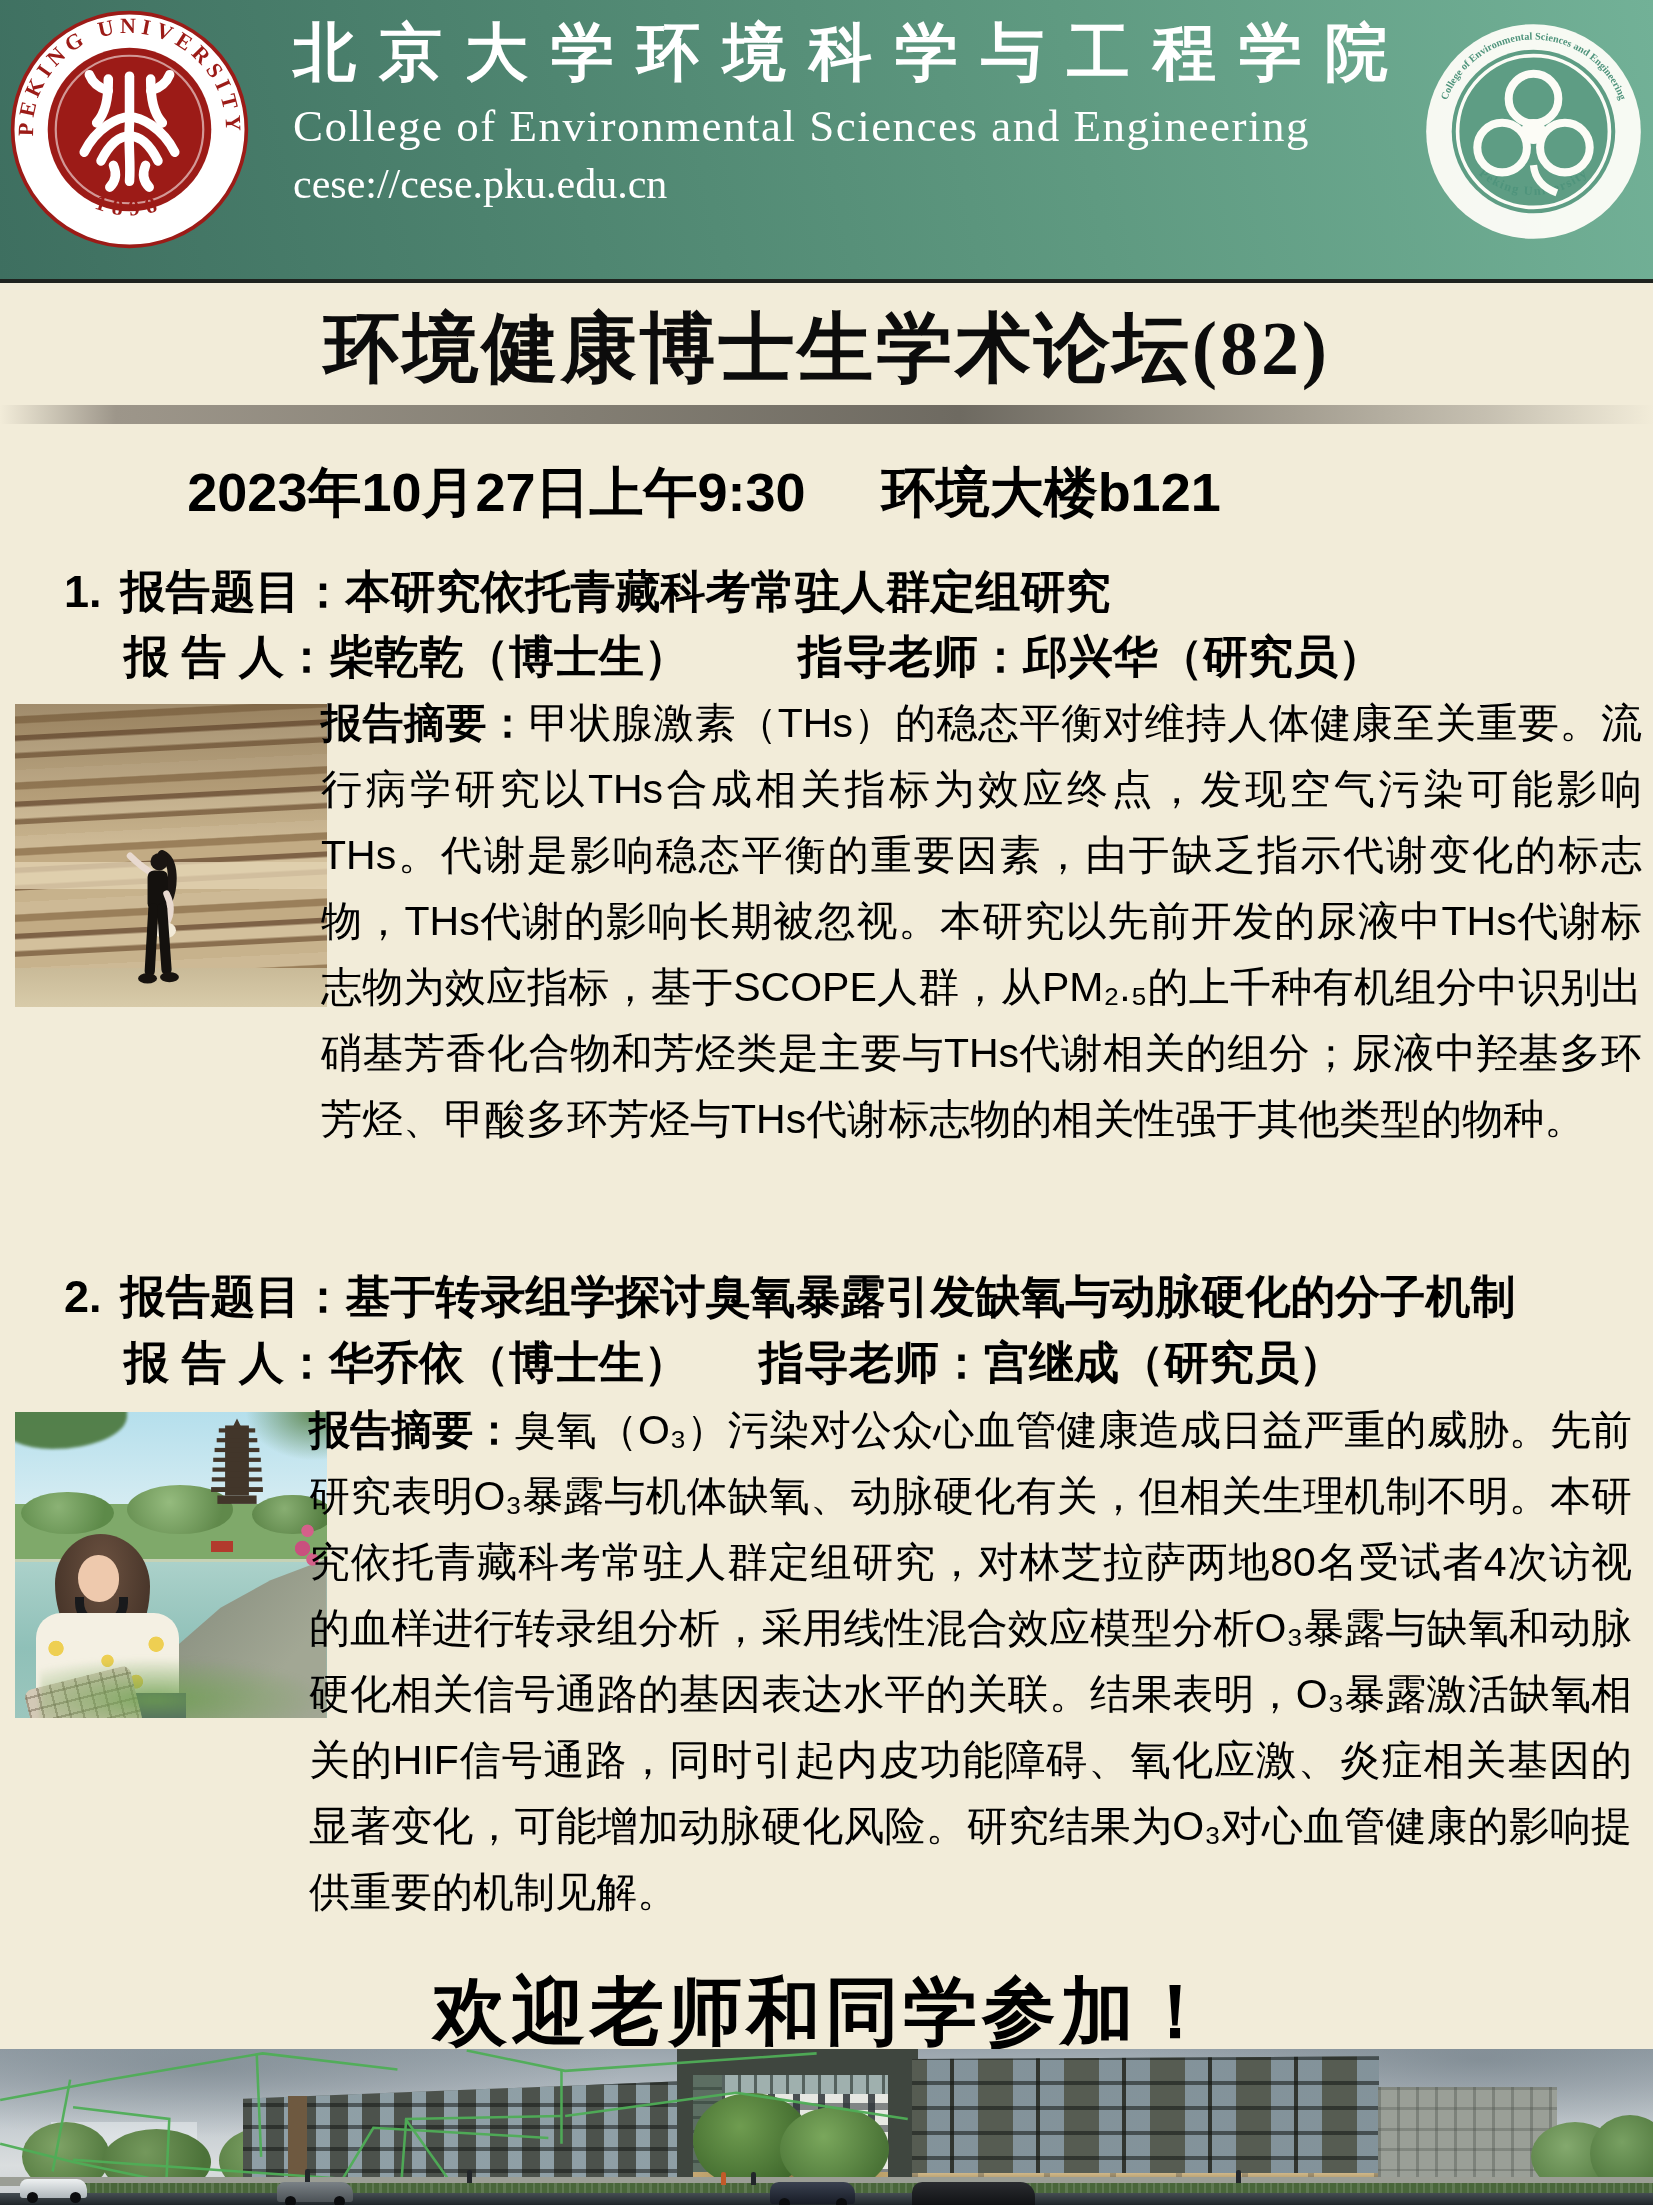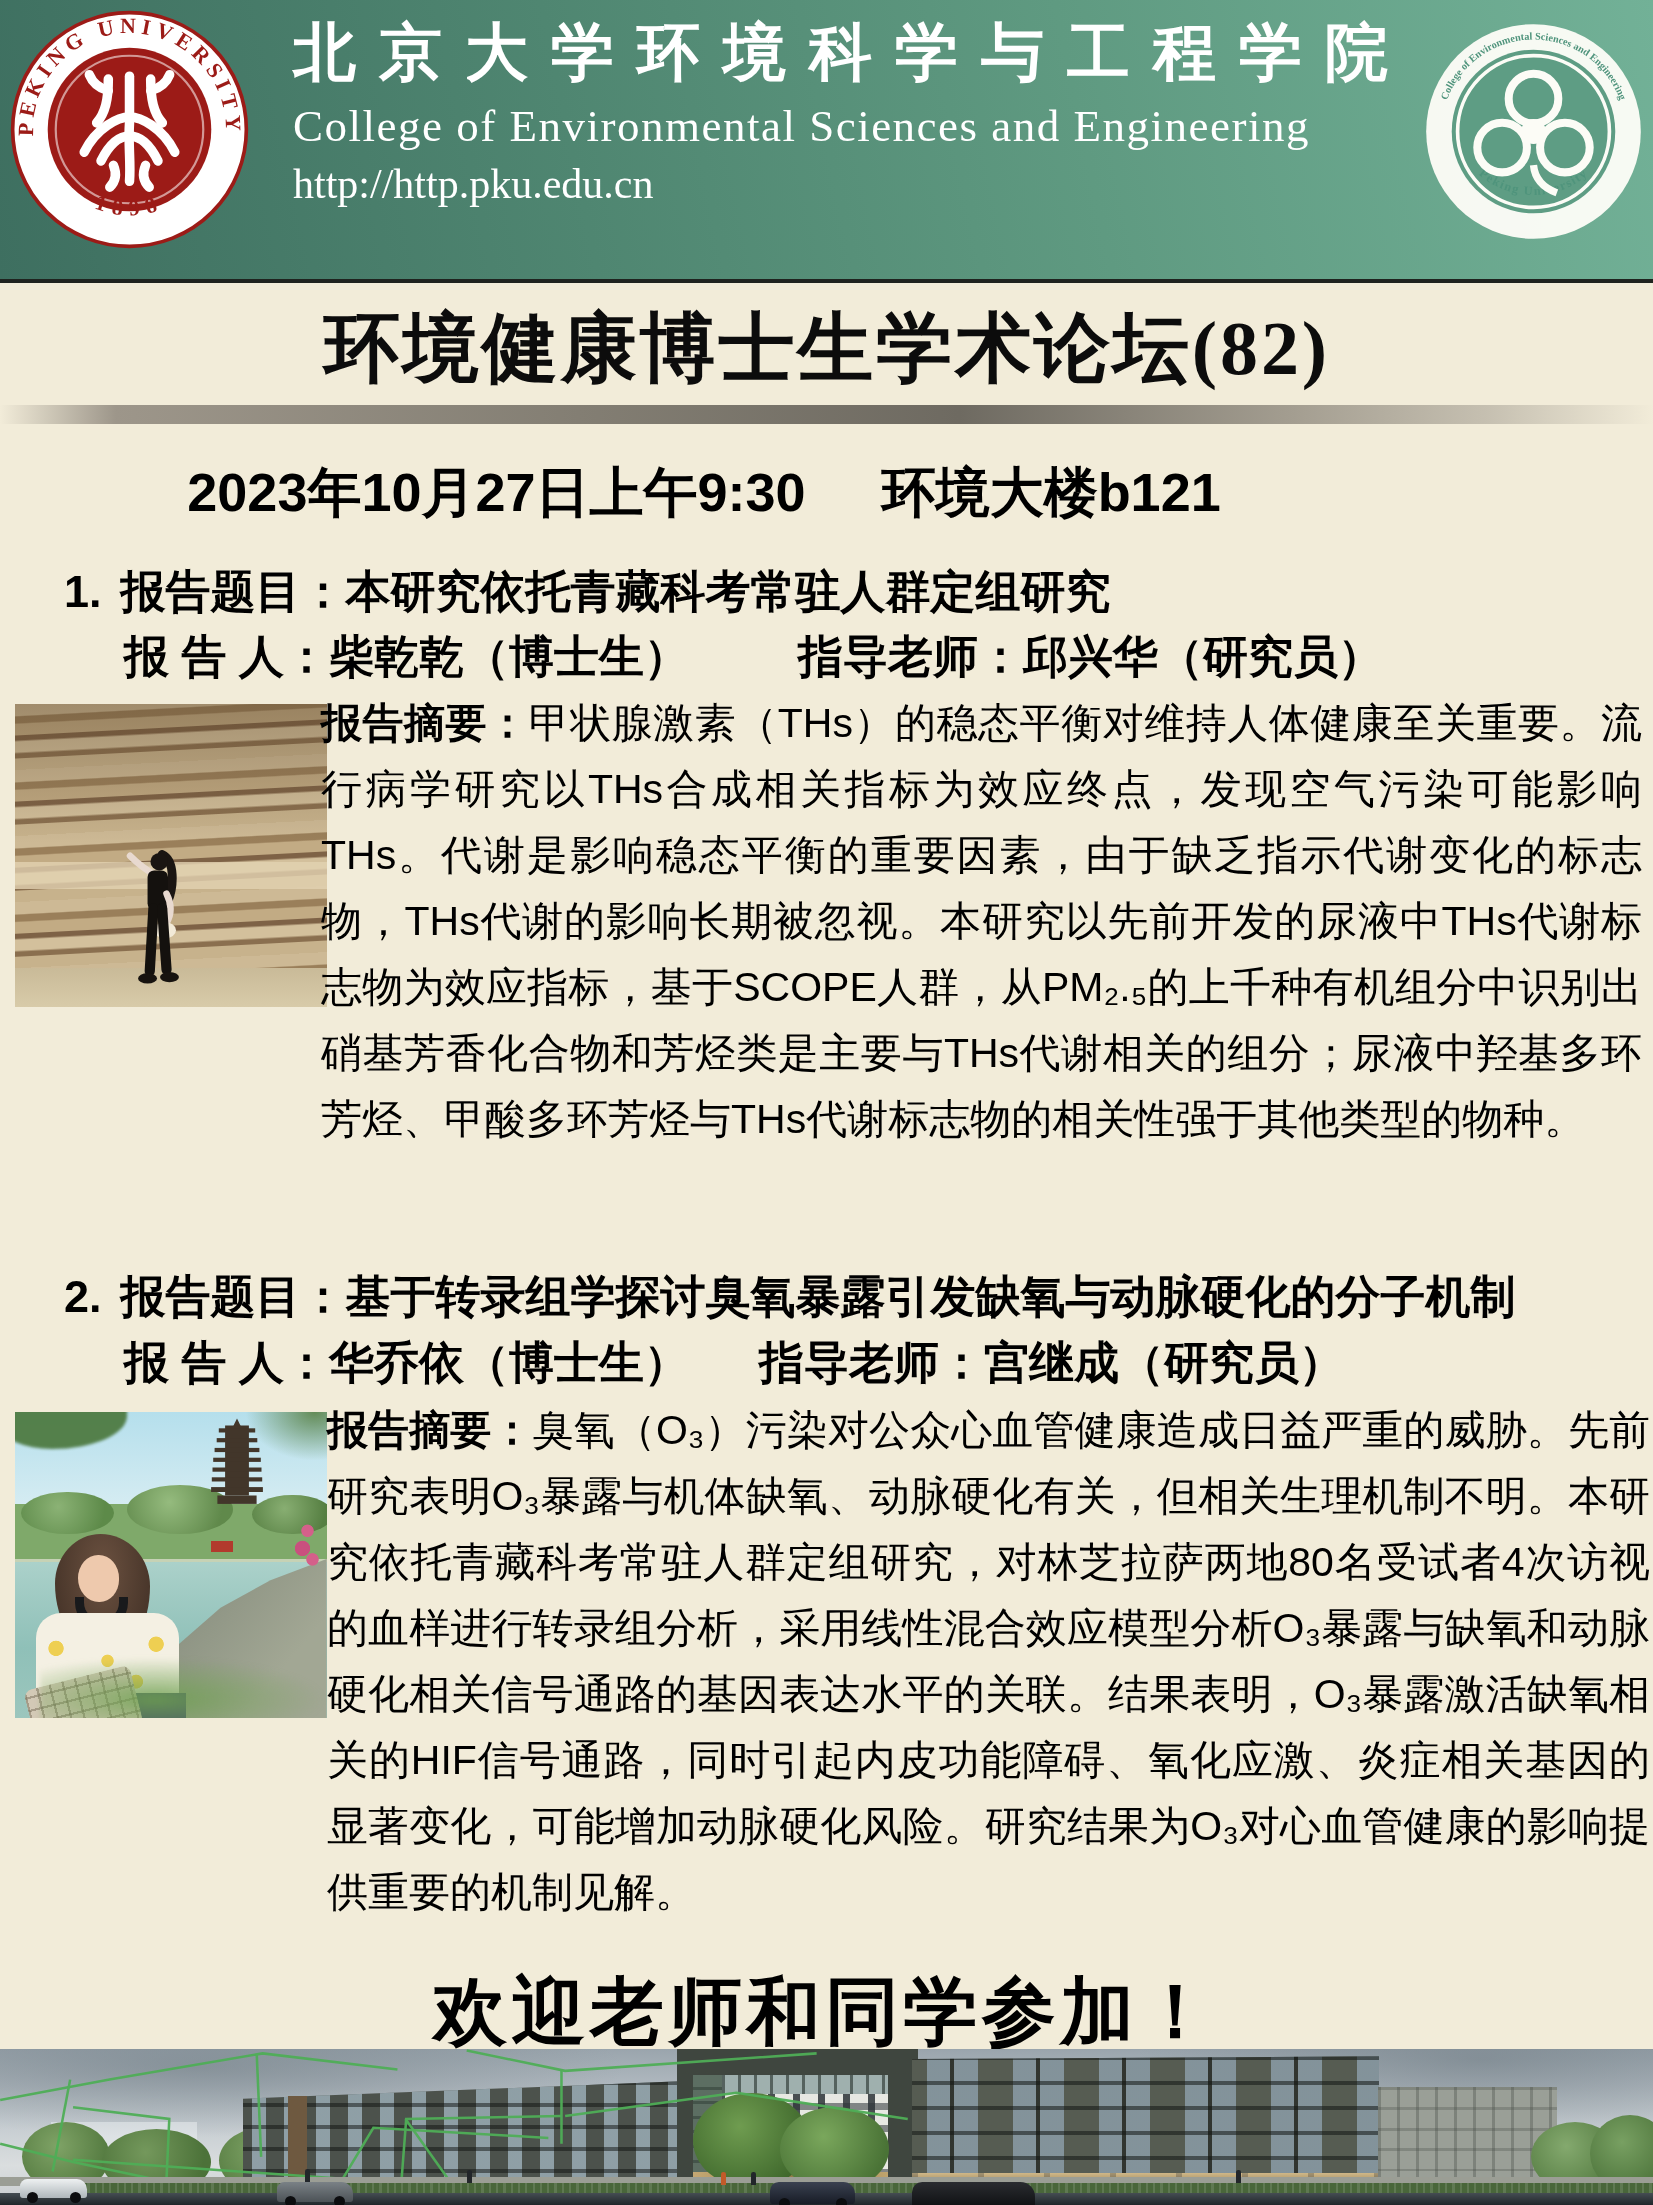--- a/index.html
+++ b/index.html
@@ -56,21 +56,21 @@
   .t2-people { left:124px; top:1333px; }
   .t1-people .advisor-group { margin-left:109px; }
   .t2-people .advisor-group { margin-left:70px; }
 
   
   .abstract {
     position:absolute; font-size:41px; line-height:66px;
     text-align:justify; color:#000;
   }
   .abstract1 { left:321px; top:690px; width:1321px; }
-  .abstract2 { left:327px; top:1397px; width:1323px; }
+  .abstract2 { left:309px; top:1397px; width:1323px; }
   .abs-label { font-weight:bold; }
 
   .welcome {
     position:absolute; left:0; top:1963px; width:1650px; text-align:center;
     font-family:"Liberation Serif", serif; font-weight:bold;
     font-size:74px; letter-spacing:4.4px;
   }
 
   
   .photo { position:absolute; overflow:hidden; }
@@ -237,21 +237,21 @@
         <path d="M 126 208 C 138 184 152 174 165 174 C 178 174 192 184 204 208"></path>
         <path d="M 165 156 C 163 186 167 210 165 236"></path>
         <path d="M 143 214 C 148 226 146 236 138 244"></path>
         <path d="M 187 214 C 182 226 184 236 192 244"></path>
       </g>
     </svg>
 
     <div class="header-text">
       <div class="org-cn">北京大学环境科学与工程学院</div>
       <div class="org-en">College of Environmental Sciences and Engineering</div>
-      <div class="org-url">http://http.pku.edu.cn</div>
+      <div class="org-url">cese://cese.pku.edu.cn</div>
     </div>
 
     <svg class="college-seal" width="219" height="219" viewBox="0 0 300 300">
       <circle cx="150" cy="150" r="147" fill="#fcfcf6" opacity="0.97"></circle>
       <circle cx="150" cy="150" r="112" fill="#5e9d84"></circle>
       <circle cx="150" cy="150" r="104" fill="none" stroke="#fcfcf6" stroke-width="5"></circle>
       <defs>
         <path id="ceseTop" d="M 24 150 A 126 126 0 0 1 276 150" fill="none"></path>
         <path id="ceseBot" d="M 48 176 A 116 116 0 0 0 252 176" fill="none"></path>
       </defs>

